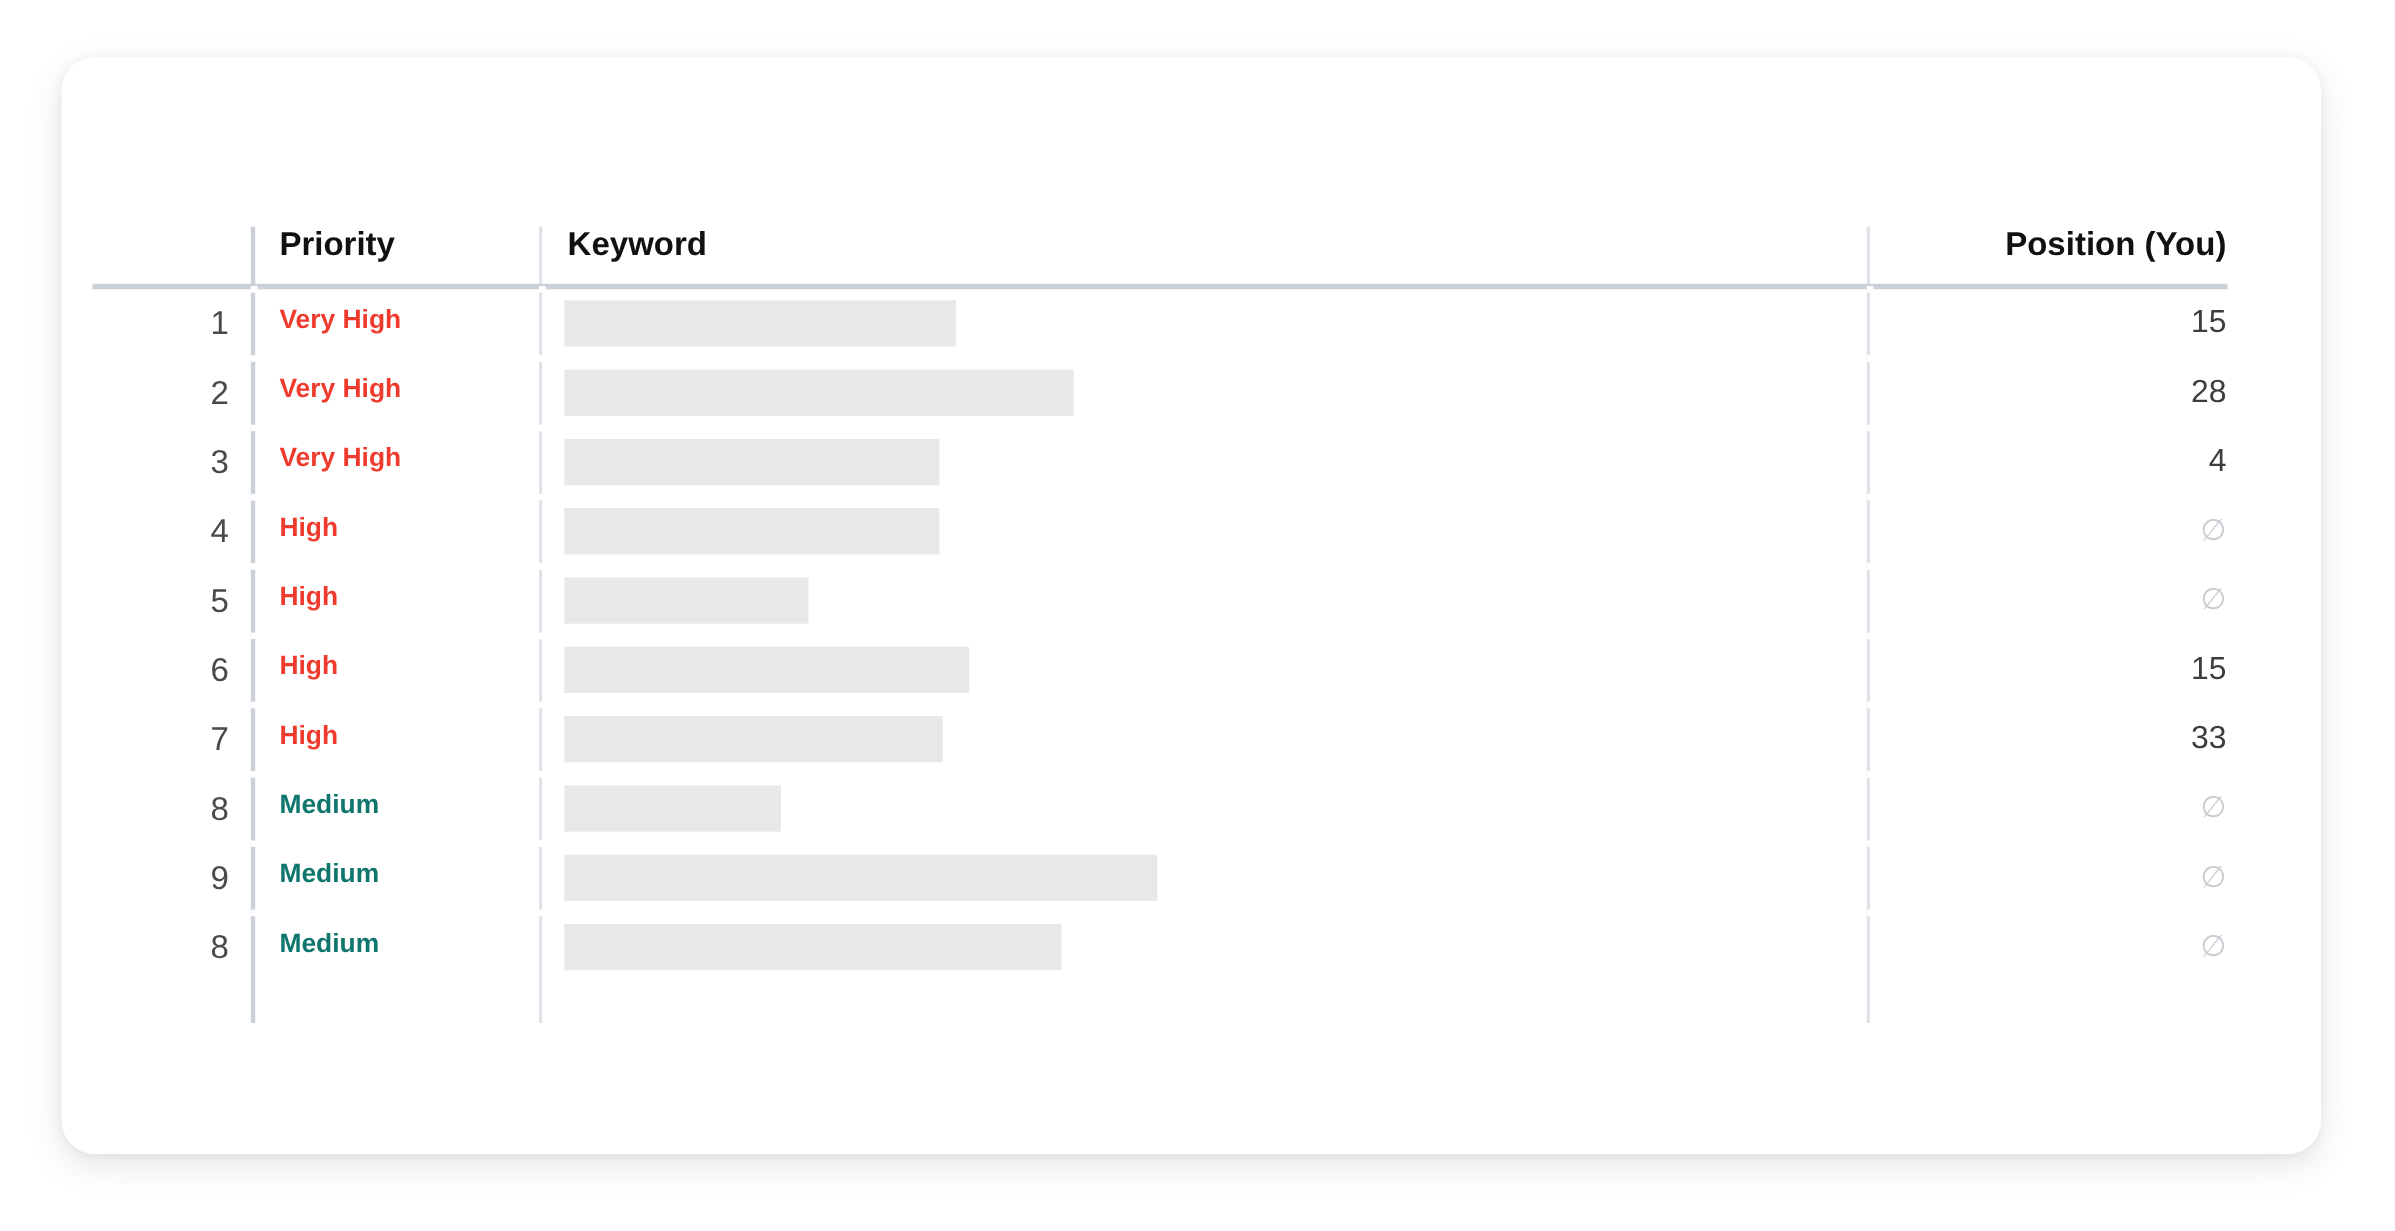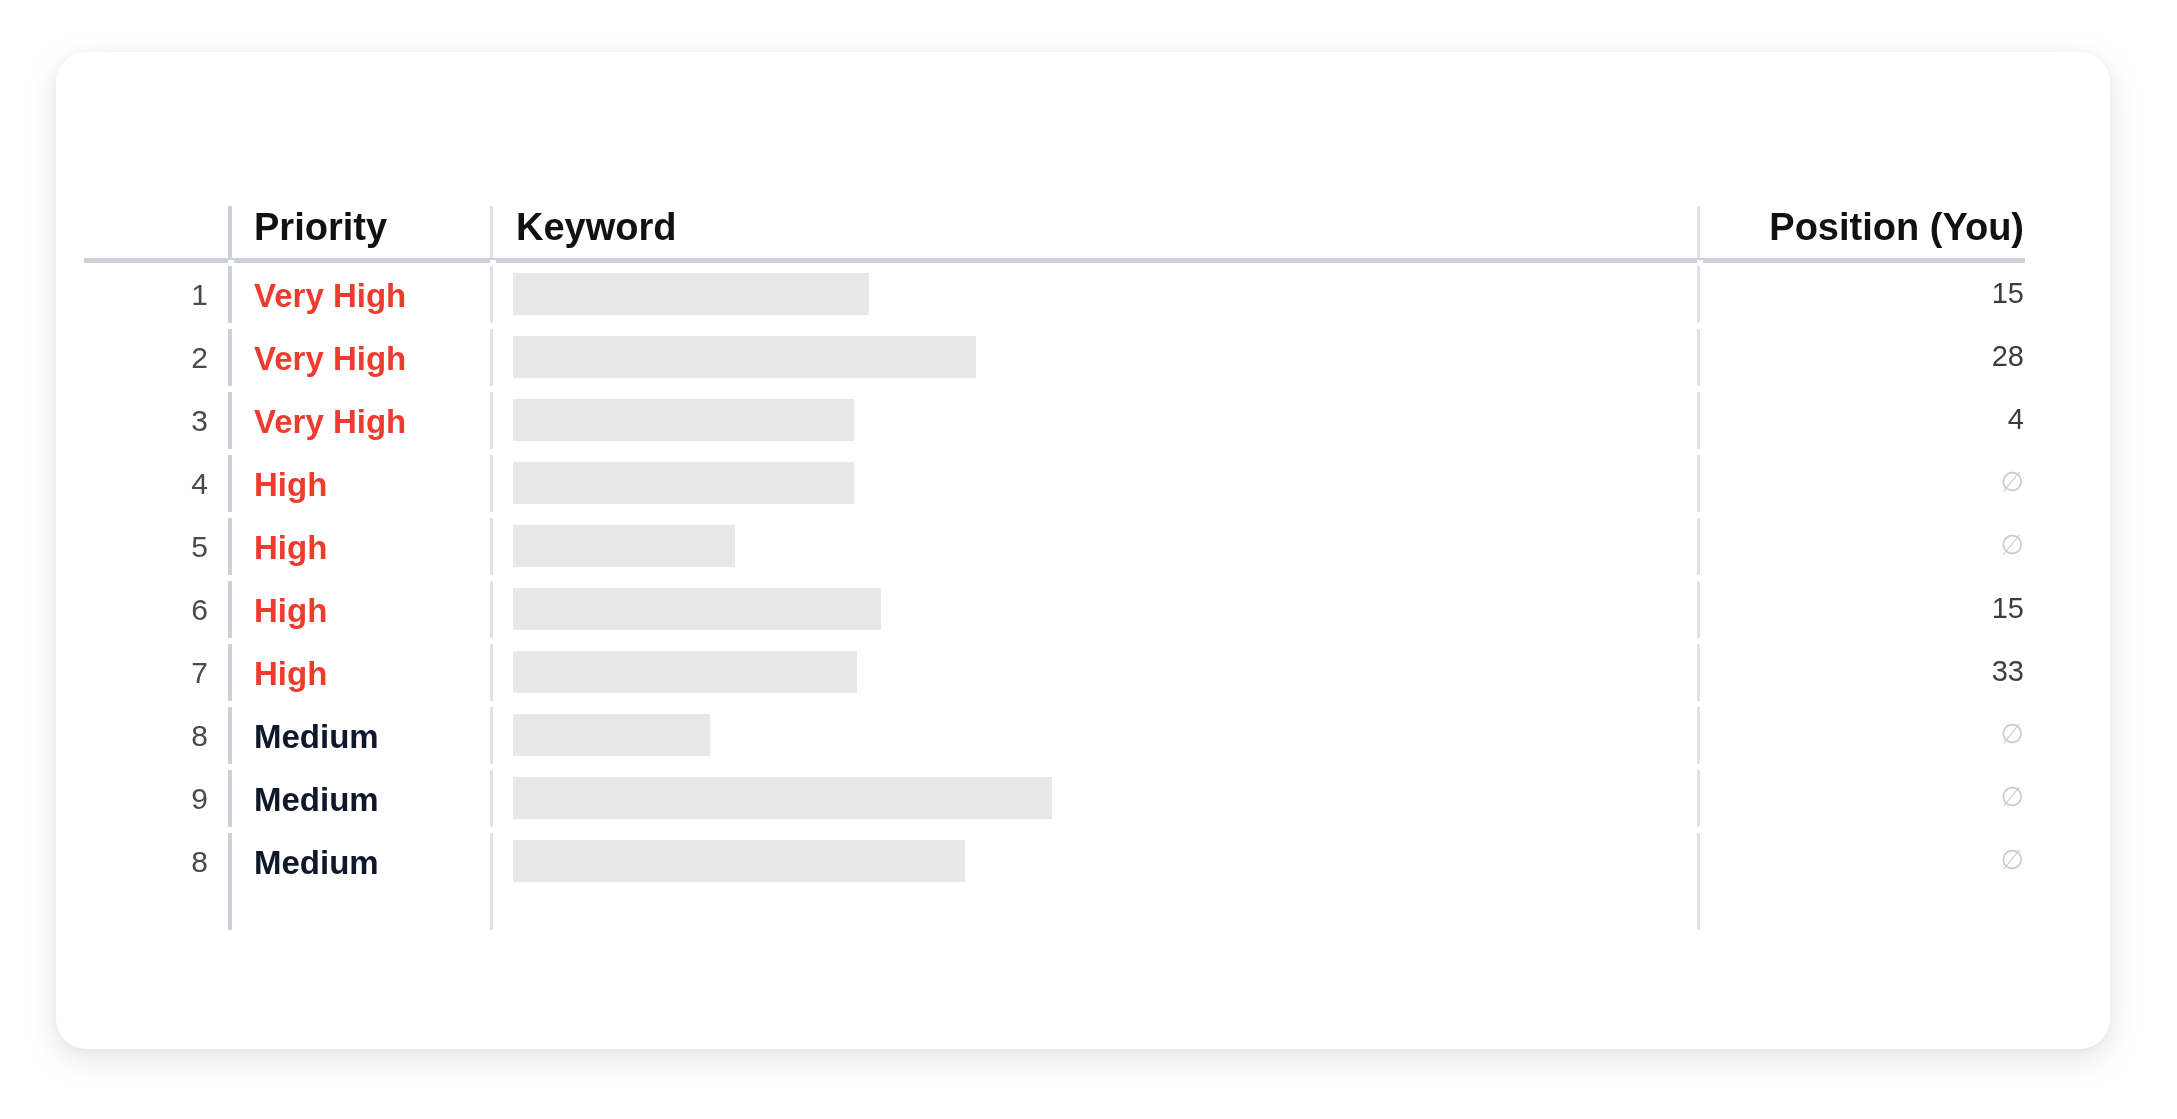--- a/index.html
+++ b/index.html
@@ -86,21 +86,21 @@
   .thead {
     position: absolute;
     left: 0;
     top: 0;
     width: 2054px;
     height: 62px;
   }
   .th {
     position: absolute;
     top: 6px;
-    font-size: 38px;
+    font-size: 30px;
     font-weight: bold;
     color: #111111;
     white-space: nowrap;
   }
   .th-priority { left: 198px; }
   .th-keyword  { left: 460px; }
   .th-position { right: 86px; text-align: center; }
 
   .header-rule {
     position: absolute;
@@ -130,27 +130,27 @@
     width: 152px;
     text-align: right;
     font-size: 30px;
     color: #4a4a4a;
     white-space: nowrap;
   }
   .cell-priority {
     position: absolute;
     left: 198px;
     top: 14px;
-    font-size: 33px;
+    font-size: 24px;
     font-weight: bold;
     white-space: nowrap;
   }
   .prio-veryhigh { color: #ef3b2d; }
   .prio-high     { color: #ef3b2d; text-align: right; }
-  .prio-medium   { color: #0f172a; text-align: center; }
+  .prio-medium   { color: #0f766e; text-align: center; }
 
   .cell-keyword {
     position: absolute;
     left: 457px;
     top: 10px;
     height: 42px;
   }
   .redaction {
     height: 42px;
     background: #e8e8e8;

